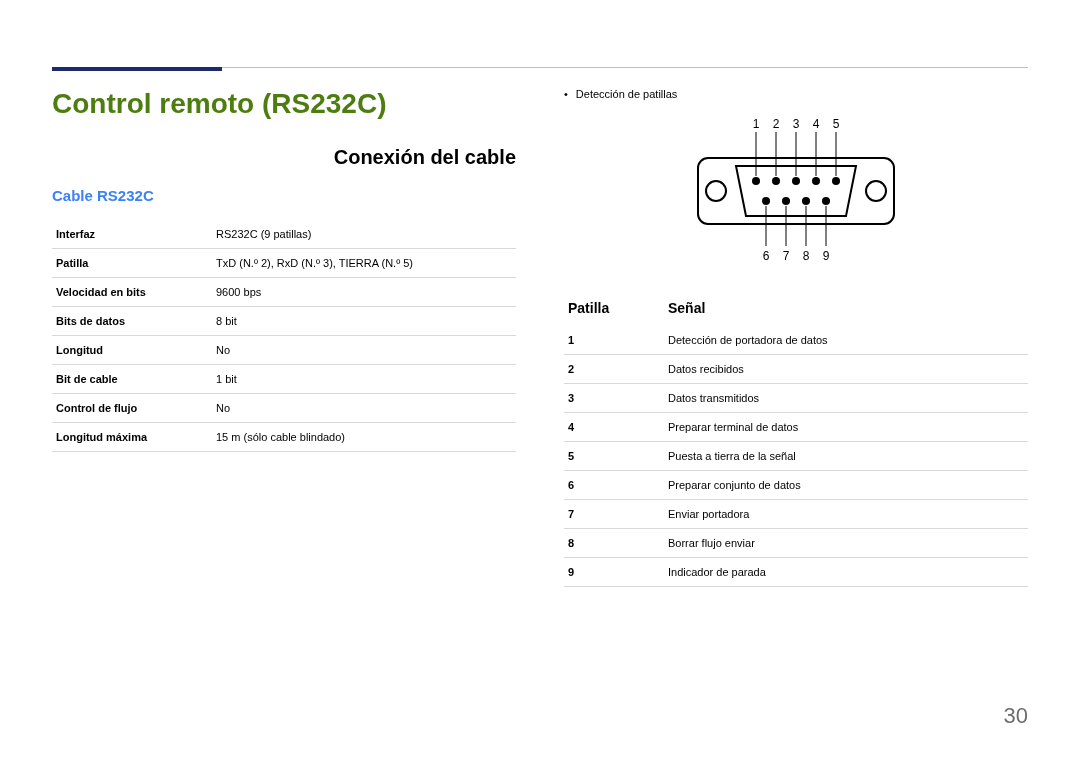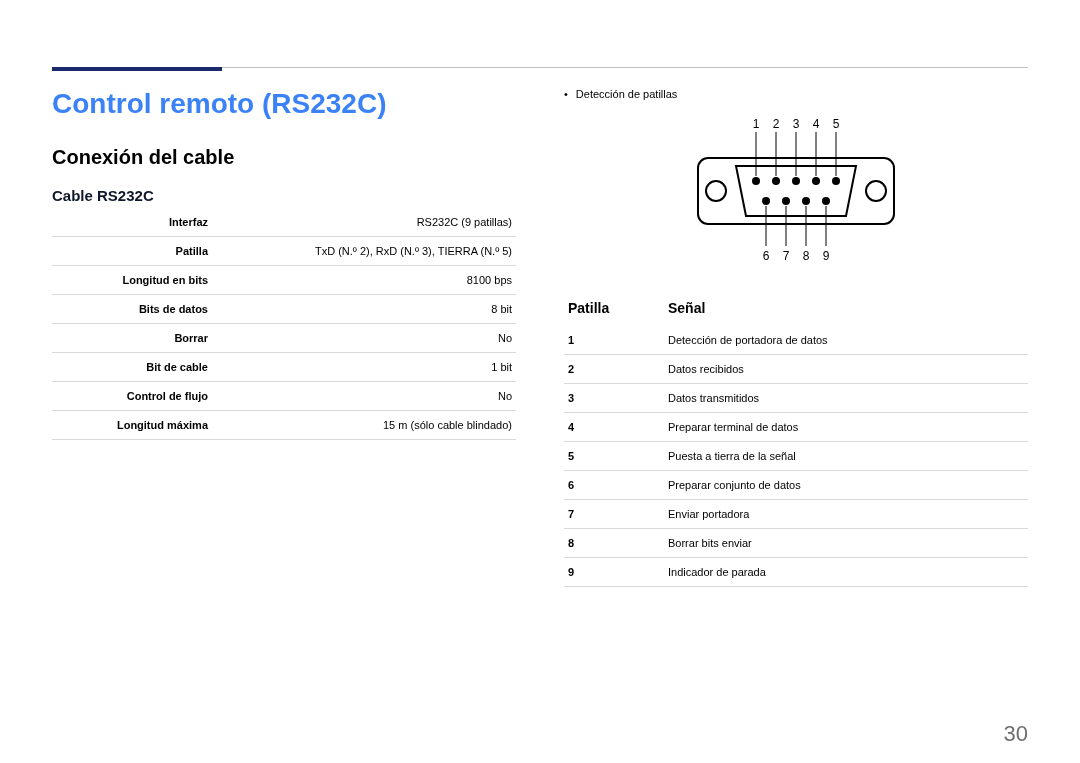--- a/index.html
+++ b/index.html
@@ -28,47 +28,47 @@
     height: 4px;
     background: #1a2a6c;
   }
   .columns {
     display: flex;
     gap: 48px;
     margin-top: 30px;
   }
   .col { flex: 1; }
   h1 {
-    color: #3b82f6;
+    color: #4d7c0f;
     font-size: 28px;
     font-weight: 700;
     margin-bottom: 26px;
   }
   h2 {
     color: #000;
     font-size: 20px;
     font-weight: 700;
     margin-bottom: 18px;
+    text-align: right;
   }
   h3 {
-    color: #0f172a;
+    color: #3b82f6;
     font-size: 15px;
     font-weight: 700;
-    margin-bottom: 4px;
+    margin-bottom: 16px;
   }
   table.spec {
     width: 100%;
     border-collapse: collapse;
     font-size: 11px;
   }
   table.spec td {
     border-bottom: 1px solid #d9d9d9;
     padding: 8px 4px;
     vertical-align: top;
-    text-align: right;
   }
   table.spec td.label { font-weight: 700; width: 160px; }
   .bullet-line {
     font-size: 11px;
     margin-bottom: 16px;
     display: flex;
     gap: 8px;
   }
   .connector-wrap {
     display: flex;
@@ -87,21 +87,21 @@
     font-size: 11px;
   }
   table.pins td {
     border-bottom: 1px solid #d9d9d9;
     padding: 8px 4px;
   }
   table.pins td.num { font-weight: 700; width: 100px; }
   .page-num {
     position: absolute;
     right: 52px;
-    bottom: 16px;
+    bottom: 34px;
     font-size: 22px;
     color: #6e6e6e;
     font-weight: 400;
   }
 </style>
 </head>
 <body>
 
 <div class="top-rule"></div>
 <div class="top-accent"></div>
@@ -117,29 +117,29 @@
       <tbody>
         <tr>
             <td class="label">Interfaz</td>
             <td>RS232C (9 patillas)</td>
           </tr>
         <tr>
             <td class="label">Patilla</td>
             <td>TxD (N.º 2), RxD (N.º 3), TIERRA (N.º 5)</td>
           </tr>
         <tr>
-            <td class="label">Longitud en bits</td>
-            <td>8100 bps</td>
+            <td class="label">Velocidad en bits</td>
+            <td>9600 bps</td>
           </tr>
         <tr>
             <td class="label">Bits de datos</td>
             <td>8 bit</td>
           </tr>
         <tr>
-            <td class="label">Borrar</td>
+            <td class="label">Longitud</td>
             <td>No</td>
           </tr>
         <tr>
             <td class="label">Bit de cable</td>
             <td>1 bit</td>
           </tr>
         <tr>
             <td class="label">Control de flujo</td>
             <td>No</td>
           </tr>
@@ -233,21 +233,21 @@
         <tr>
             <td class="num">6</td>
             <td>Preparar conjunto de datos</td>
           </tr>
         <tr>
             <td class="num">7</td>
             <td>Enviar portadora</td>
           </tr>
         <tr>
             <td class="num">8</td>
-            <td>Borrar bits enviar</td>
+            <td>Borrar flujo enviar</td>
           </tr>
         <tr>
             <td class="num">9</td>
             <td>Indicador de parada</td>
           </tr>
       </tbody>
     </table>
   </div>
 </div>
 

